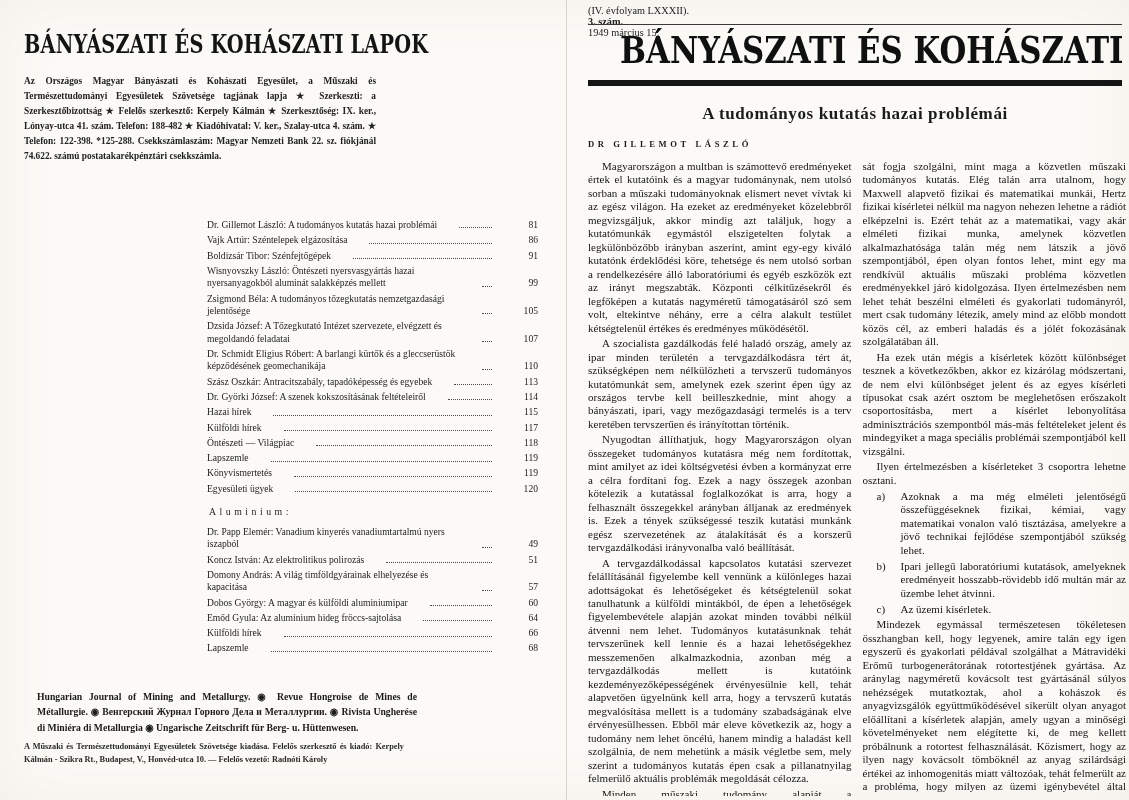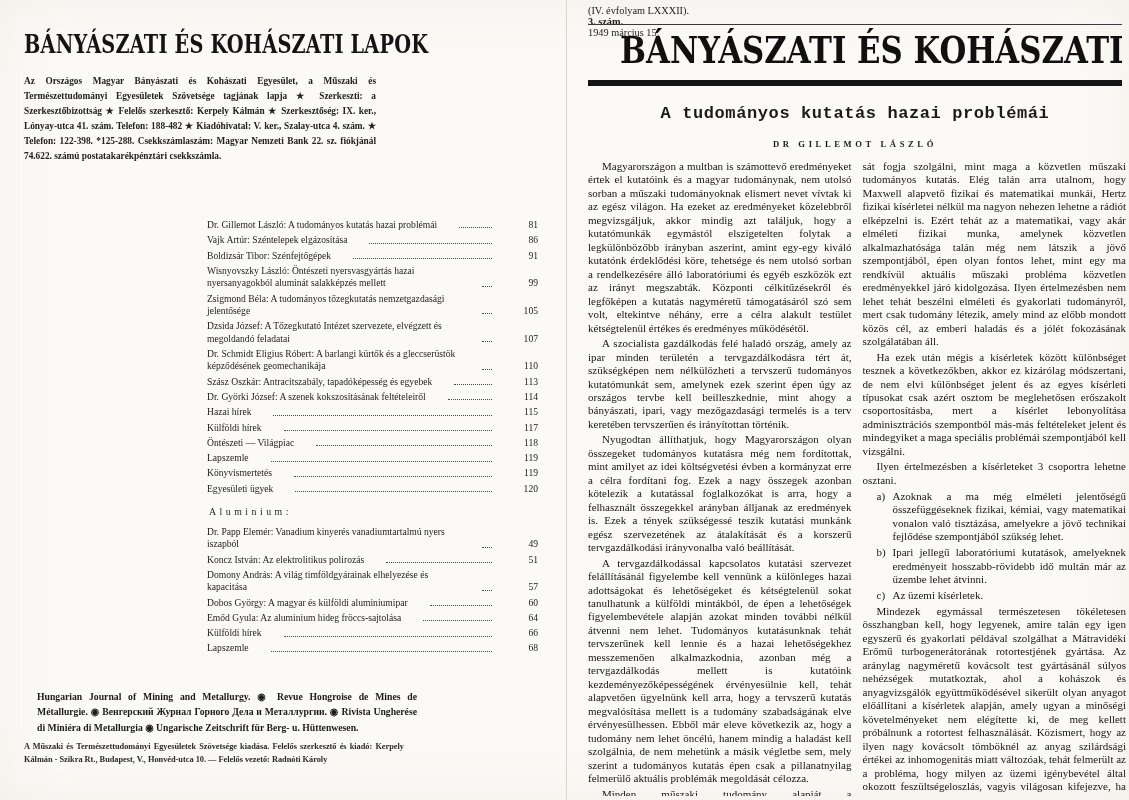--- a/index.html
+++ b/index.html
@@ -28,32 +28,32 @@
   
   .issue-line { position:absolute; left:588px; top:5px; width:534px; display:flex;
                 justify-content:space-between; align-items:baseline; font-size:10.3px;flex-direction:column; }
   .issue-line .mid { font-weight:bold; }
   .thin-rule { position:absolute; left:588px; top:24px; width:534px; height:1px; background:#3a3a3a; }
   .big-title { position:absolute; left:588px; top:27px; width:534px; margin:0; text-align:center;
                font-family:"DejaVu Serif", serif; font-weight:bold; font-size:35px; white-space:nowrap;
                transform:scaleX(0.88) scaleY(1.08); transform-origin:center top; color:#101010; }
   .thick-rule { position:absolute; left:588px; top:80px; width:534px; height:6px; background:#151515; }
   .article-title { position:absolute; left:588px; top:104px; width:534px; margin:0; text-align:center;
-                   font-family:Liberation Mono, monospace; font-weight:bold; font-size:17px; letter-spacing:0.6px; }
-  .author { position:absolute; left:588px; top:139px; width:534px; text-align:center;
+                   font-family:Liberation Serif, serif; font-weight:bold; font-size:17px; letter-spacing:0.6px; }
+  .author { position:absolute; left:588px; top:139px; width:534px; text-align:left;
             font-size:8.6px; font-weight:bold; letter-spacing:3.6px; }
   .cols { position:absolute; left:588px; top:160px; width:538px; height:636px; display:flex; gap:11px; }
   .col { width:264px; height:100%; overflow:hidden; text-align:justify;
          font-size:11px; line-height:1.225; color:#161616; }
   .col p { margin:0 0 2px 0; }
   .col p.indent { text-indent:14px; }
   .col p.noindent { text-indent:0; }
   .li { display:flex; margin:2.5px 0 2.5px 14px; }
   .li-label { flex:none; width:16px; }
-  .li-text { flex:1; text-align:justify; }
+  .li-text { flex:1; text-align:justify;margin-left:8px; }
 </style>
 </head>
 <body>
 
 <div class="scan">
   <div class="gutter"></div>
 
   <div>
     <h1 class="masthead">BÁNYÁSZATI ÉS KOHÁSZATI LAPOK</h1>
     <p class="pubinfo">Az Országos Magyar Bányászati és Kohászati Egyesület, a Műszaki és Természettudományi Egyesületek Szövetsége tagjának lapja ★ Szerkeszti: a Szerkesztőbizottság ★ Felelős szerkesztő: Kerpely Kálmán ★ Szerkesztőség: IX. ker., Lónyay-utca 41. szám. Telefon: 188-482 ★ Kiadóhivatal: V. ker., Szalay-utca 4. szám. ★ Telefon: 122-398. *125-288. Csekkszámlaszám: Magyar Nemzeti Bank 22. sz. fiókjánál 74.622. számú postatakarékpénztári csekkszámla.</p>

